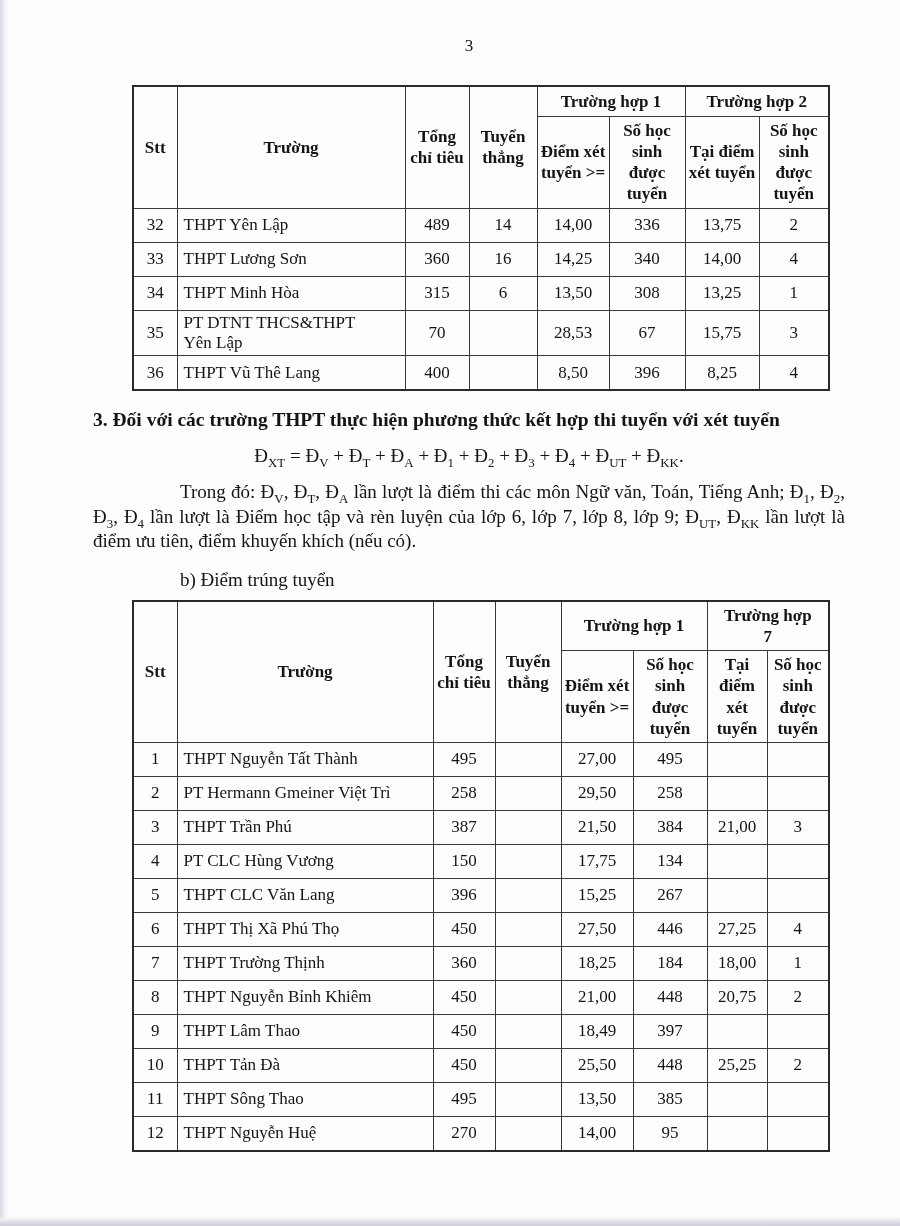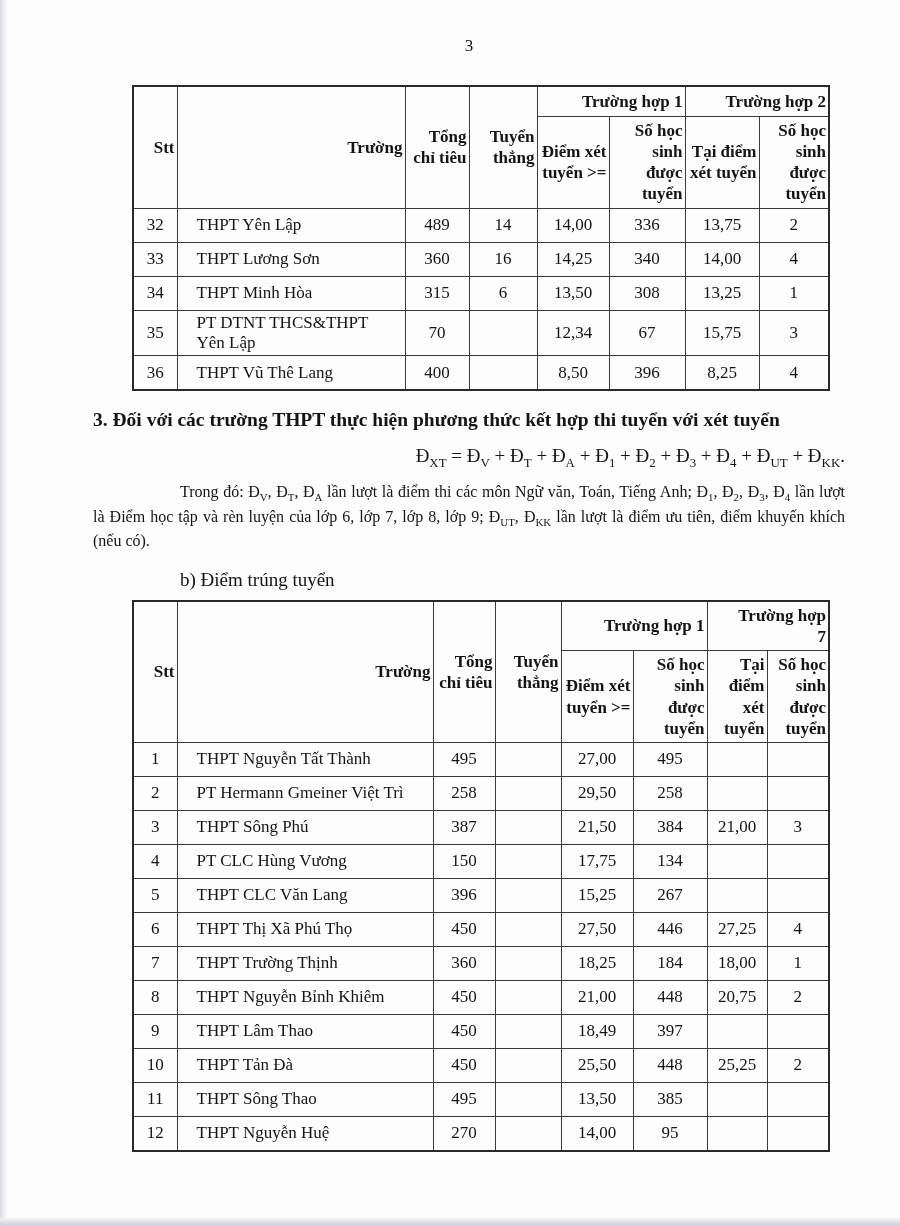--- a/index.html
+++ b/index.html
@@ -11,32 +11,32 @@
   .edge-left{position:absolute;left:0;top:0;width:8px;height:100%;
     background:linear-gradient(to right,#d9d7e2,#f3f2f7 60%,rgba(255,255,255,0));}
   .edge-bottom{position:absolute;left:0;bottom:0;width:100%;height:9px;
     background:linear-gradient(to top,#ccccd8,#ededf2 75%,rgba(255,255,255,0));}
   .doc{position:absolute;left:93px;top:0;width:752px;}
   .pageno{margin-top:36px;text-align:center;font-size:17px;height:22px;}
   table{border-collapse:collapse;table-layout:fixed;width:696px;margin-left:39px;
     font-size:17px;}
   table{border:2px solid #2a2a2a;}
   th,td{border:1px solid #3a3a3a;vertical-align:middle;padding:2px 4px;overflow:hidden;}
-  th{font-weight:bold;text-align:right;line-height:1.25;padding:3px 2px;}
+  th{font-weight:bold;text-align:center;line-height:1.25;padding:3px 2px;}
   tbody td{height:29px;text-align:center;line-height:1.2;}
-  tbody td.name{text-align:left;padding-left:19px;white-space:pre-line;}
+  tbody td.name{text-align:left;padding-left:6px;white-space:pre-line;}
   .t1{margin-top:27px;}
   .t2{margin-top:9px;}
   .band{height:30px;}
   .th2-wrap{white-space:pre-line;}
   .sec-heading{margin:17px 0 12px 0;font-size:19.5px;font-weight:bold;line-height:24px;
     text-align:left;}
   .item{margin:14px 0 0 87px;font-size:19px;line-height:23px;}
-  .formula{margin:7px 0 0 0;text-align:right;font-size:19px;line-height:24px;}
-  .para{margin:12px 0 0 0;font-size:16px;line-height:24.4px;text-align:justify;
+  .formula{margin:7px 0 0 0;text-align:center;font-size:19px;line-height:24px;}
+  .para{margin:12px 0 0 0;font-size:19px;line-height:24.4px;text-align:justify;
     text-indent:87px;}
   .item-b{}
   sub{font-size:0.68em;line-height:0;}
 </style>
 </head>
 <body>
 
 <div class="page">
   <div class="edge-left"></div>
   <div class="edge-bottom"></div>
@@ -101,21 +101,21 @@
             <td>308</td>
             <td>13,25</td>
             <td>1</td>
           </tr>
           <tr>
             <td>35</td>
             <td class="name">PT DTNT THCS&amp;THPT
 Yên Lập</td>
             <td>70</td>
             <td></td>
-            <td>12,34</td>
+            <td>28,53</td>
             <td>67</td>
             <td>15,75</td>
             <td>3</td>
           </tr>
           <tr>
             <td>36</td>
             <td class="name">THPT Vũ Thê Lang</td>
             <td>400</td>
             <td></td>
             <td>8,50</td>
@@ -175,21 +175,21 @@
             <td class="name">PT Hermann Gmeiner Việt Trì</td>
             <td>258</td>
             <td></td>
             <td>29,50</td>
             <td>258</td>
             <td></td>
             <td></td>
           </tr>
           <tr>
             <td>3</td>
-            <td class="name">THPT Sông Phú</td>
+            <td class="name">THPT Trần Phú</td>
             <td>387</td>
             <td></td>
             <td>21,50</td>
             <td>384</td>
             <td>21,00</td>
             <td>3</td>
           </tr>
           <tr>
             <td>4</td>
             <td class="name">PT CLC Hùng Vương</td>

